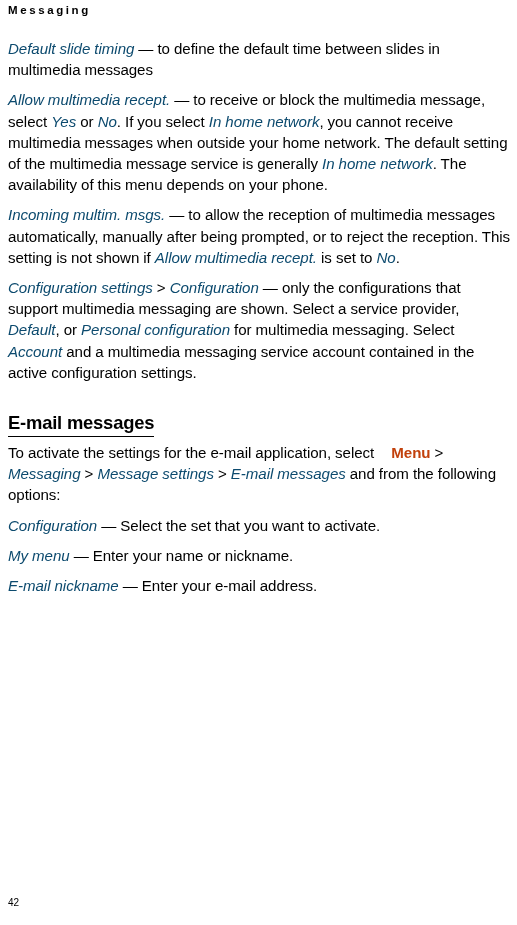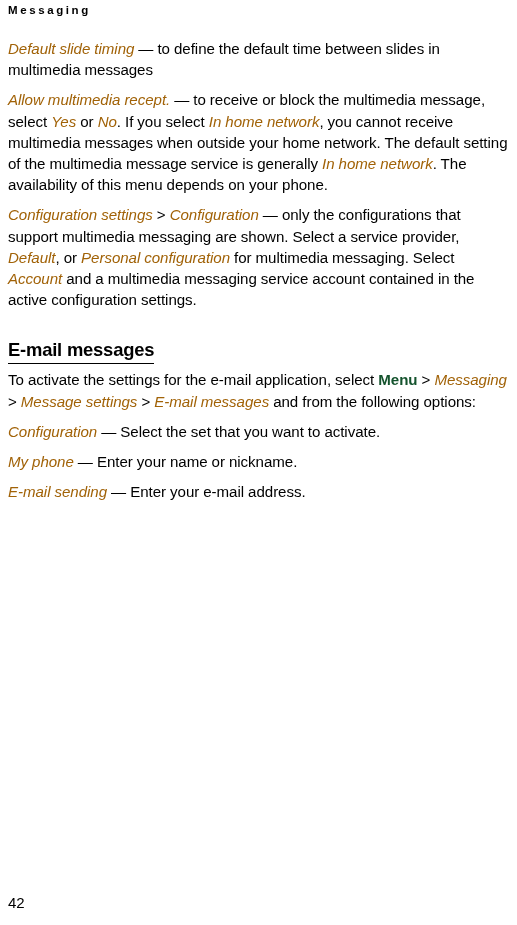--- a/index.html
+++ b/index.html
@@ -57,61 +57,63 @@
     border-bottom: 1.6px solid #000000;
     padding-bottom: 1px;
     letter-spacing: -0.2px;
   }
   .head-wrap {
     margin: 0;
     padding: 0;
     line-height: 0;
   }
   .term {
-    color: #a16207;
+    color: #0c4a6e;
     font-style: italic;
   }
   .key {
-    color: #14532d;
+    color: #c2410c;
     font-weight: bold;
     font-style: normal;
+    margin-left: 13px;
   }
   .page-number {
     position: absolute;
     left: 8px;
     top: 895px;
-    font-size: 15px;
+    font-size: 10px;
     line-height: 16px;
     color: #000000;
     font-weight: normal;
   }
 </style>
 </head>
 <body>
 
 <div class="page">
 
   <div class="running-head">Messaging</div>
 
   <div class="content">
 
     <div>
       <p class="para"><span class="term">Default slide timing</span> — to define the default time between slides in multimedia messages</p>
       <p class="para"><span class="term">Allow multimedia recept.</span> — to receive or block the multimedia message, select <span class="term">Yes</span> or <span class="term">No</span>. If you select <span class="term">In home network</span>, you cannot receive multimedia messages when outside your home network. The default setting of the multimedia message service is generally <span class="term">In home network</span>. The availability of this menu depends on your phone.</p>
+      <p class="para"><span class="term">Incoming multim. msgs.</span> — to allow the reception of multimedia messages automatically, manually after being prompted, or to reject the reception. This setting is not shown if <span class="term">Allow multimedia recept.</span> is set to <span class="term">No</span>.</p>
       <p class="para"><span class="term">Configuration settings</span> &gt; <span class="term">Configuration</span> — only the configurations that support multimedia messaging are shown. Select a service provider, <span class="term">Default</span>, or <span class="term">Personal configuration</span> for multimedia messaging. Select <span class="term">Account</span> and a multimedia messaging service account contained in the active configuration settings.</p>
     </div>
 
     <div class="head-wrap">
       <h2 class="section-head">E-mail messages</h2>
     </div>
 
     <div>
       <p class="para">To activate the settings for the e-mail application, select <span class="key">Menu</span> &gt; <span class="term">Messaging</span> &gt; <span class="term">Message settings</span> &gt; <span class="term">E-mail messages</span> and from the following options:</p>
       <p class="para"><span class="term">Configuration</span> — Select the set that you want to activate.</p>
-      <p class="para"><span class="term">My phone</span> — Enter your name or nickname.</p>
-      <p class="para"><span class="term">E-mail sending</span> — Enter your e-mail address.</p>
+      <p class="para"><span class="term">My menu</span> — Enter your name or nickname.</p>
+      <p class="para"><span class="term">E-mail nickname</span> — Enter your e-mail address.</p>
     </div>
 
   </div>
 
   <div class="page-number">42</div>
 
 </div>
 
 </body></html>

